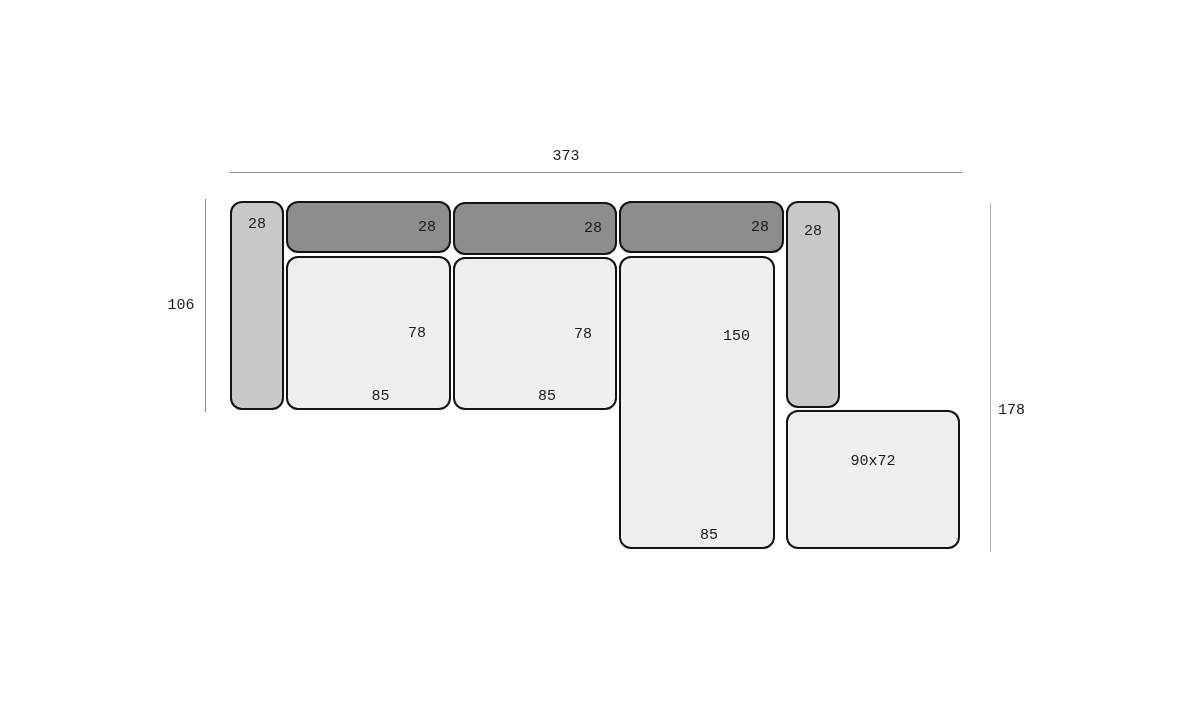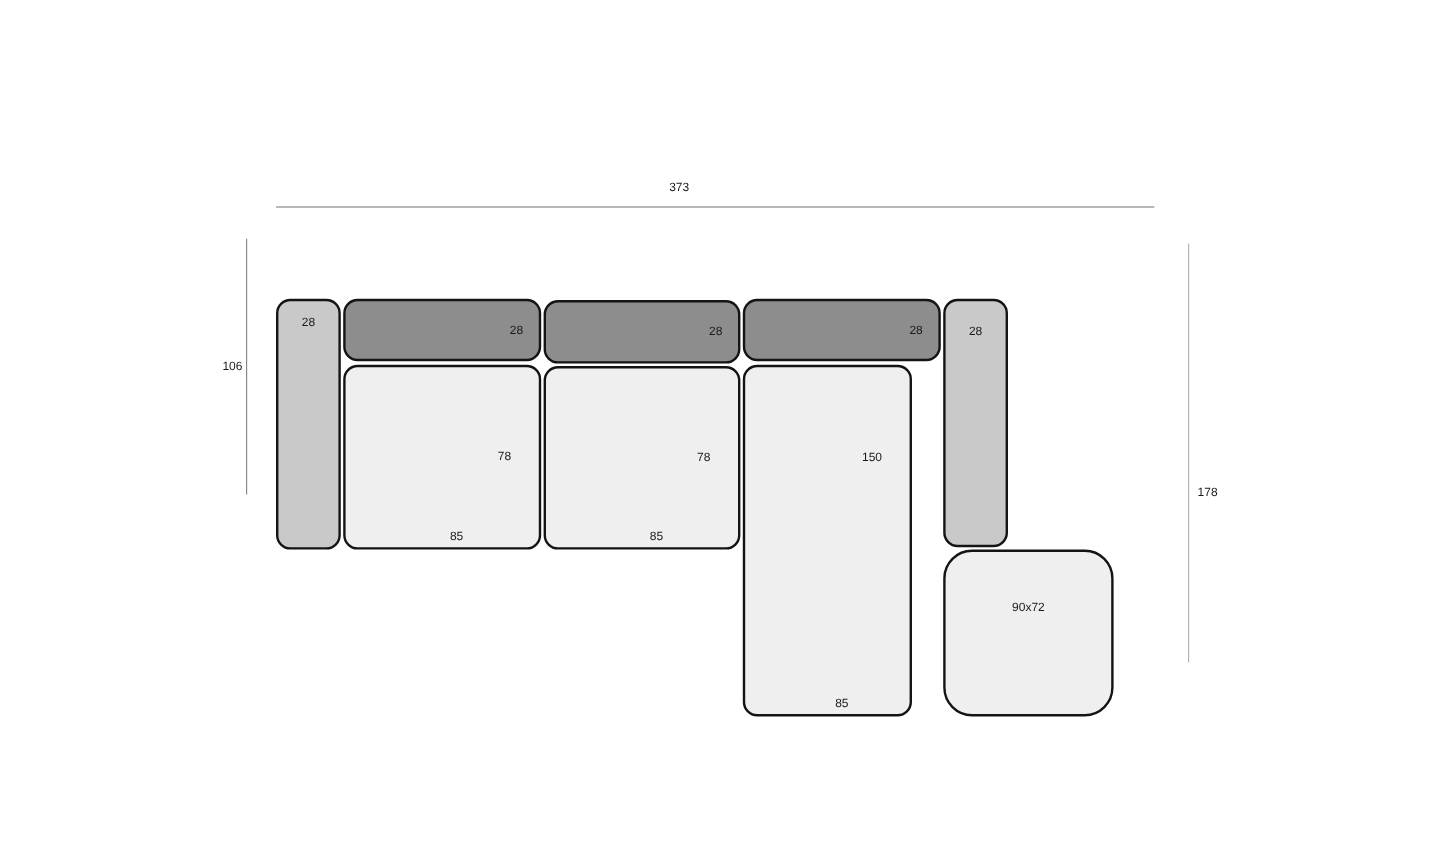--- a/index.html
+++ b/index.html
@@ -15,61 +15,60 @@
   html, body {
     margin: 0;
     padding: 0;
     background: var(--bg, #ffffff);
   }
   .canvas {
     position: relative;
     width: 1200px;
     height: 719px;
     background: var(--bg, #ffffff);
-    font-family: Liberation Sans, sans-serif;
+    font-family: Liberation Mono, monospace;
     color: var(--text, #1a1a1a);
-    font-size: 10px;
+    font-size: 15px;
     overflow: hidden;
   }
 
   
   .dim-line { position: absolute; }
   .dim-top   { left: 230px; top: 172px; width: 732px; height: 1px; background: var(--dim-line, #8a8a8a); }
   .dim-left  { left: 205px; top: 199px; width: 1px; height: 213px; background: var(--dim-line, #8a8a8a); }
   .dim-right { left: 990px; top: 203px; width: 1px; height: 349px; background: var(--dim-line-light, #b3b3b3); }
 
   .dim-label { position: absolute; line-height: 18px; }
   .lbl-373 { left: 536px; top: 148px; width: 60px; text-align: center; }
-  .lbl-106 { left: 160px; top: 297px; width: 42px; text-align: right; }
+  .lbl-106 { left: 160px; top: 297px; width: 42px; text-align: center; }
   .lbl-178 { left: 998px; top: 366px; margin-top: 36px; }
 
   
   .piece {
     position: absolute;
     box-sizing: border-box;
     border: 2px solid var(--outline, #141414);
     border-radius: 12px;
-    margin-top: 48px;
   }
   .armrest  { background: var(--armrest-fill, #c9c9c9); }
   .backrest { background: var(--backrest-fill, #8d8d8d);
               display: flex; align-items: center; justify-content: flex-end;
               padding-right: 13px; }
   .seatpart { background: var(--seat-fill, #efefef); }
 
   .p-left-armrest  { left: 230px; top: 201px; width: 54px;  height: 209px; text-align: center; padding-top: 13px; }
   .p-backrest-1    { left: 286px; top: 201px; width: 165px; height: 52px; }
   .p-backrest-2    { left: 453px; top: 202px; width: 164px; height: 53px; }
   .p-backrest-3    { left: 619px; top: 201px; width: 165px; height: 52px; }
   .p-right-armrest { left: 786px; top: 201px; width: 54px;  height: 207px; text-align: center; padding-top: 20px; }
   .p-seat-1        { left: 286px; top: 256px; width: 165px; height: 154px; }
   .p-seat-2        { left: 453px; top: 257px; width: 164px; height: 153px; }
-  .p-chaise        { left: 619px; top: 256px; width: 141px; height: 293px; }
-  .p-ottoman       { left: 786px; top: 410px; width: 142px; height: 139px;
-                     border-radius: 24px; text-align: center; padding-top: 41px; }
+  .p-chaise        { left: 619px; top: 256px; width: 156px; height: 293px; }
+  .p-ottoman       { left: 786px; top: 410px; width: 174px; height: 139px;
+                     border-radius: 12px; text-align: center; padding-top: 41px; }
 
   .plabel { display: inline-block; }
   .lbl-depth {
     position: absolute; right: 23px; top: 50%;
     transform: translateY(-50%);
   }
   .p-chaise .lbl-depth { top: 70px; transform: none; }
   .lbl-width {
     position: absolute; bottom: 3px; left: 0; right: 0;
     text-align: center;

